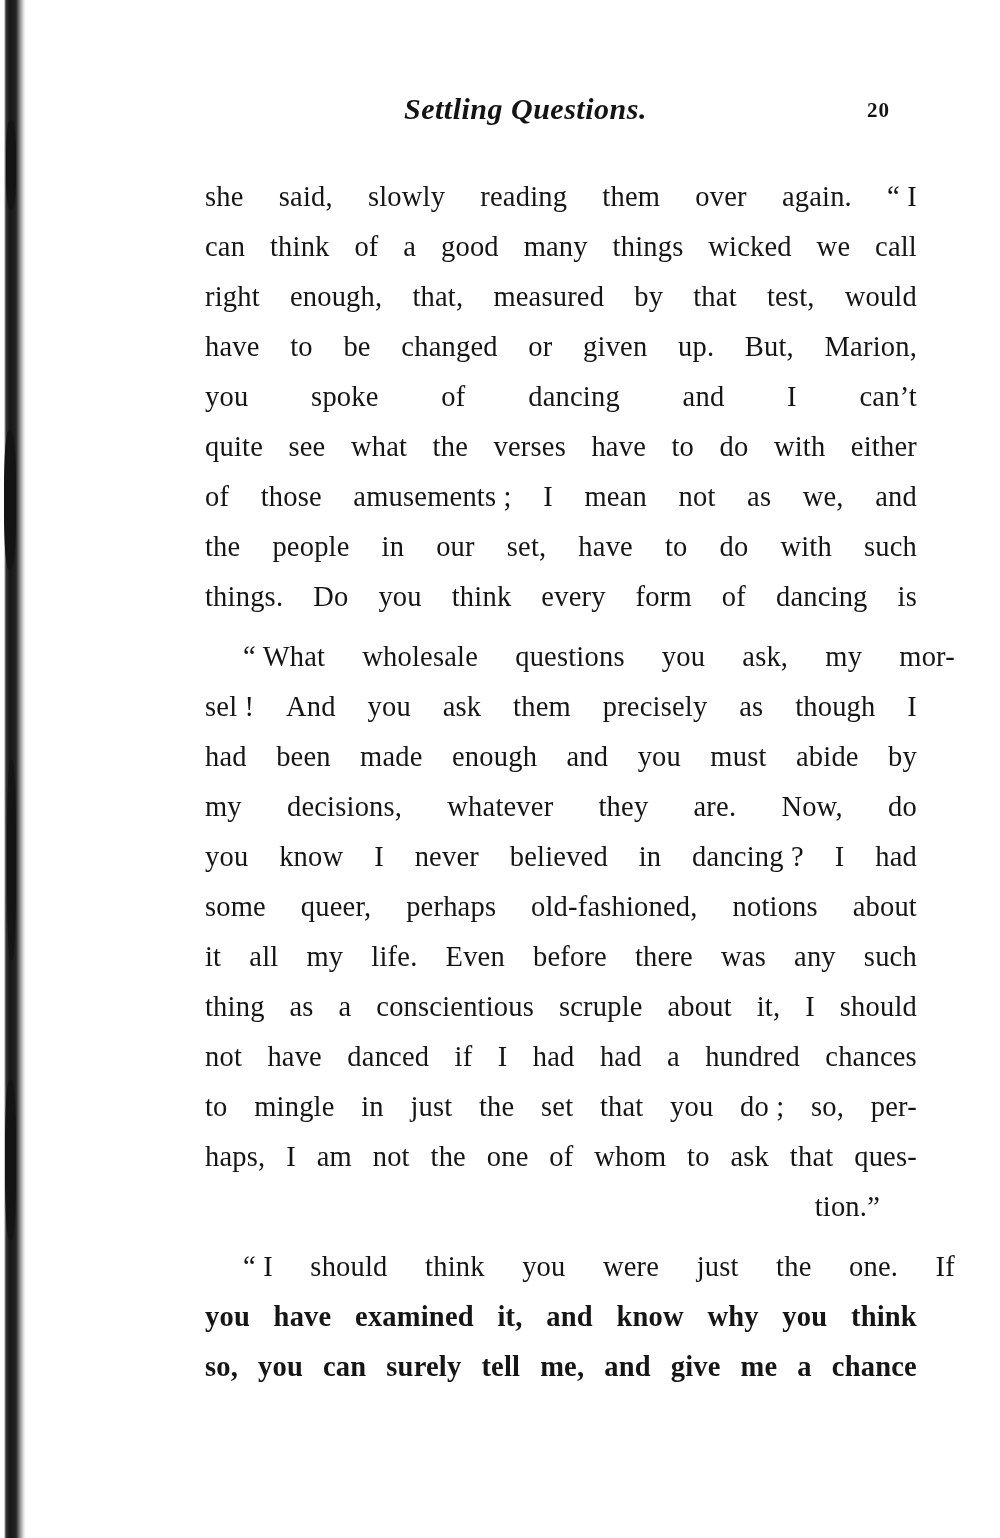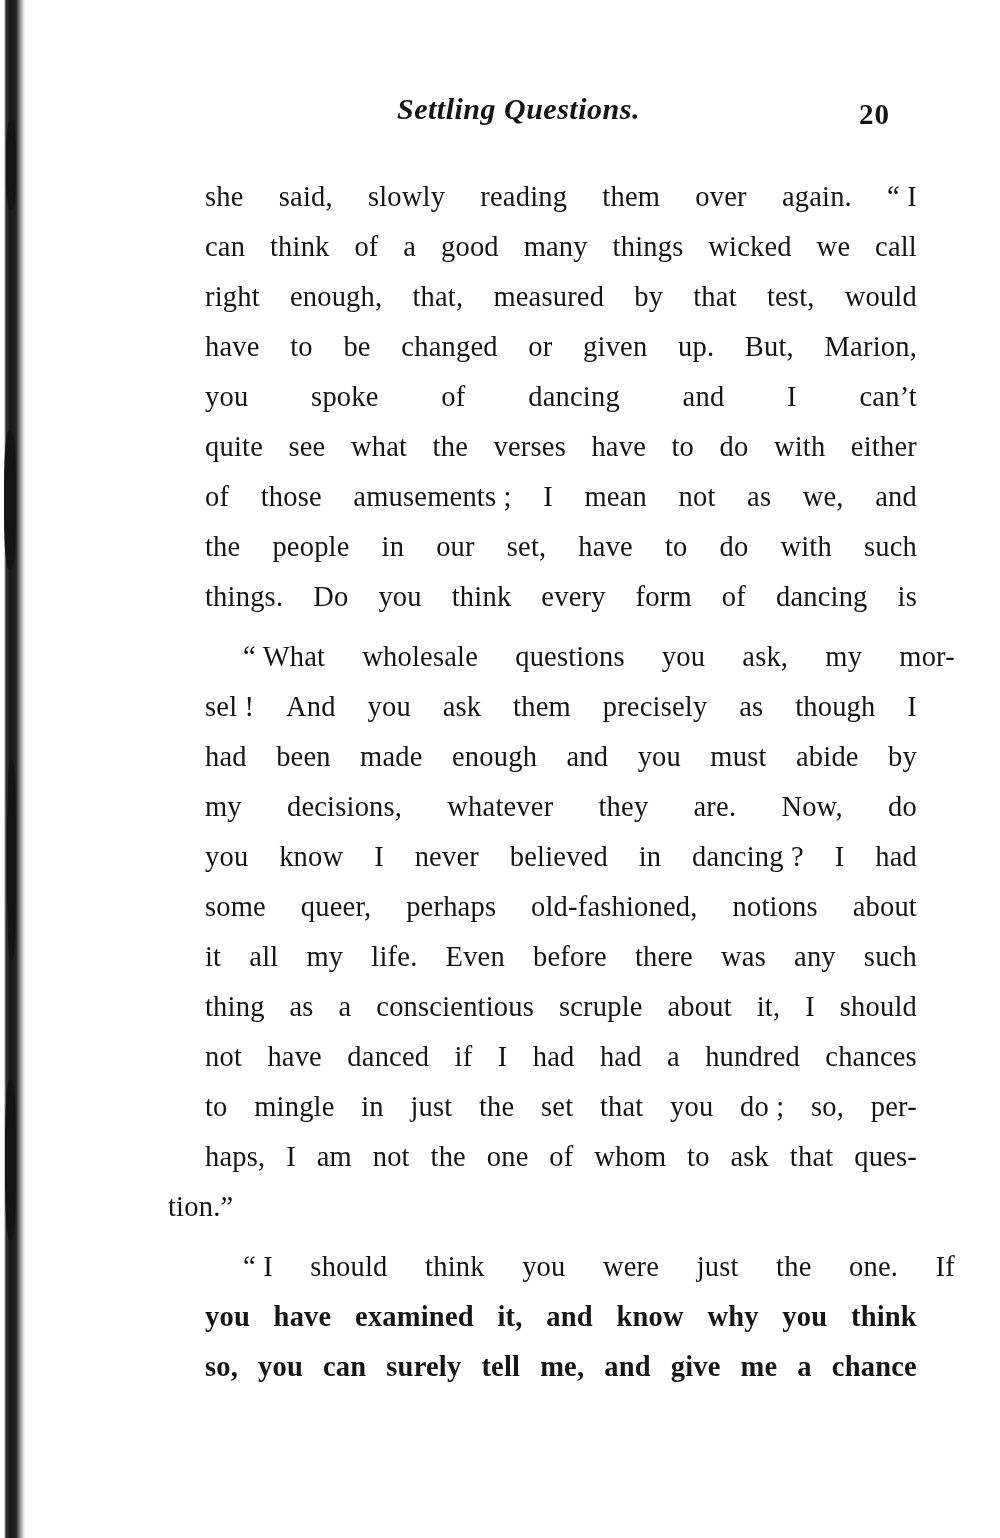--- a/index.html
+++ b/index.html
@@ -50,53 +50,54 @@
 
   .header {
     position: absolute;
     left: 150px;
     top: 92px;
     width: 740px;
     height: 46px;
   }
   .running-title {
     position: absolute;
-    left: 247px;
+    left: 254px;
     top: 0;
     font-family: "Liberation Serif", serif;
     font-style: italic;
     font-weight: 700;
     font-size: 30px;
     letter-spacing: 0.5px;
     color: #141414;
     white-space: nowrap;
   }
   .page-number {
     position: absolute;
     right: 0px;
     top: 6px;
     font-family: "Liberation Serif", serif;
     font-weight: 700;
-    font-size: 29px;
+    font-size: 21px;
     color: #141414;
     letter-spacing: 1px;
   }
 
   .body-text {
     position: absolute;
     left: 168px;
     top: 172px;
     width: 712px;
   }
 
   .para {
     margin: 0 0 2px 0;
   }
   .para + .para {
     margin-top: 10px;
+    text-align: right;
   }
 
   .line {
     display: block;
     font-size: 28.5px;
     line-height: 50px;
     color: #151515;
     white-space: nowrap;
     font-family: "Liberation Serif", serif;
     letter-spacing: 0.2px;

